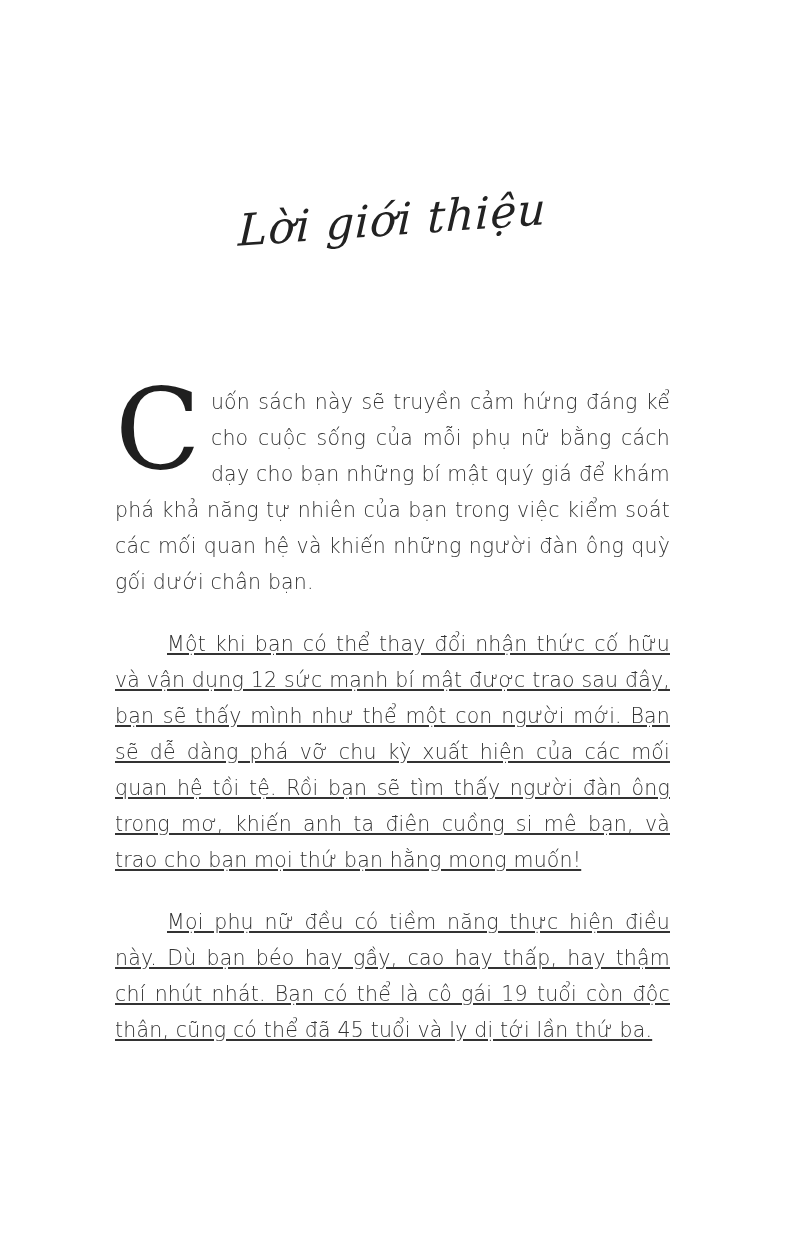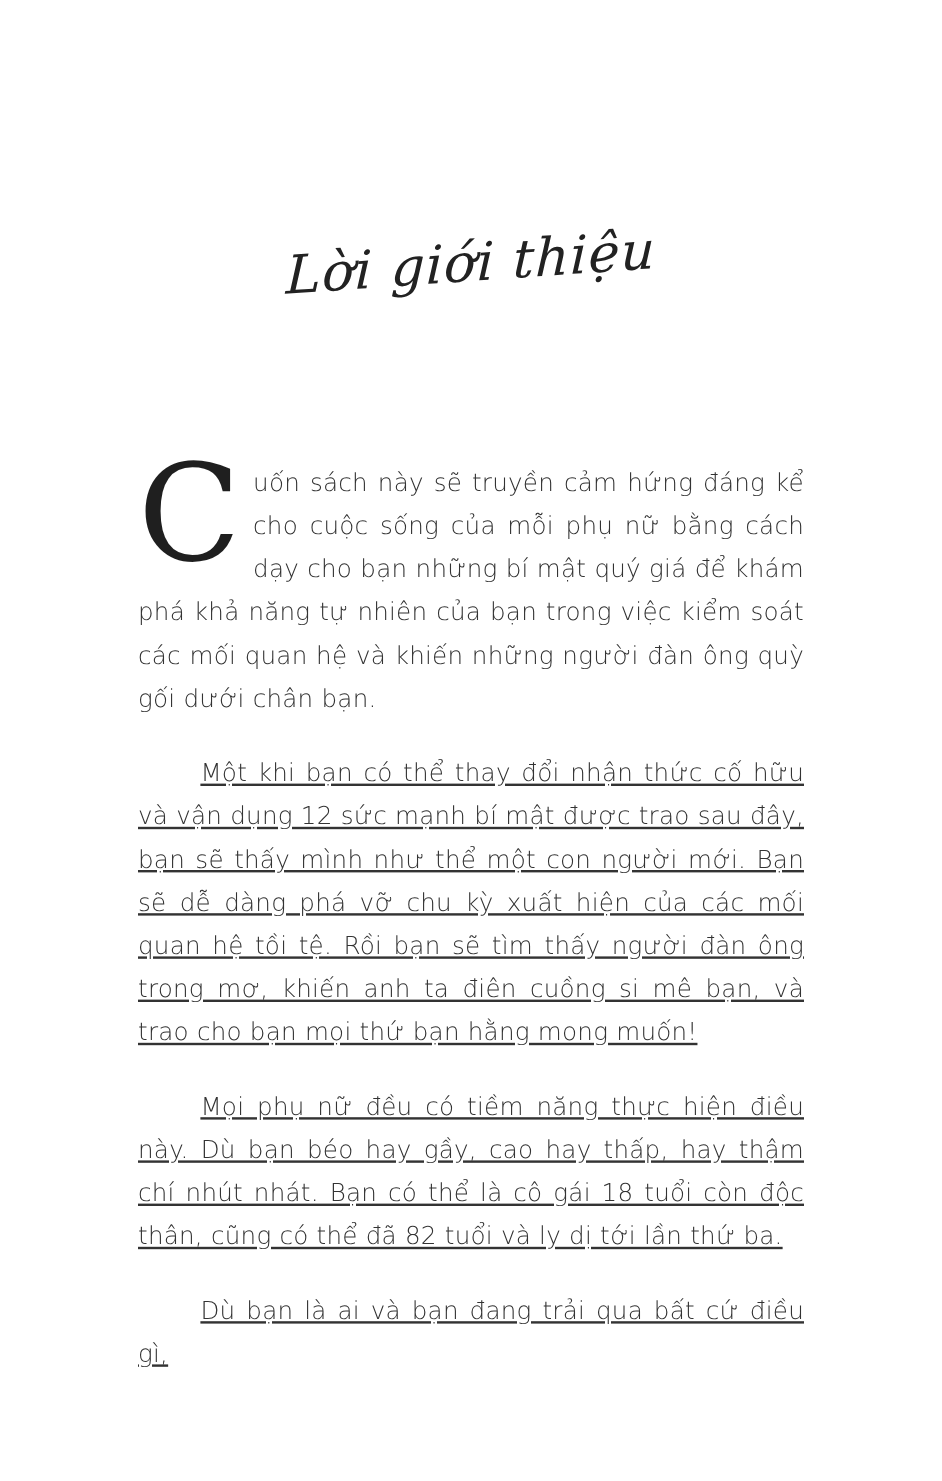--- a/index.html
+++ b/index.html
@@ -95,19 +95,18 @@
   </div>
 
   <div class="body-block">
 
     <p class="para dropcap-para">
       <span class="dropcap">C</span><span>uốn sách này sẽ truyền cảm hứng đáng kể cho cuộc sống của mỗi phụ nữ bằng cách dạy cho bạn những bí mật quý giá để khám phá khả năng tự nhiên của bạn trong việc kiểm soát các mối quan hệ và khiến những người đàn ông quỳ gối dưới chân bạn.</span>
     </p>
 
     <p class="para indent">Một khi bạn có thể thay đổi nhận thức cố hữu và vận dụng 12 sức mạnh bí mật được trao sau đây, bạn sẽ thấy mình như thể một con người mới. Bạn sẽ dễ dàng phá vỡ chu kỳ xuất hiện của các mối quan hệ tồi tệ. Rồi bạn sẽ tìm thấy người đàn ông trong mơ, khiến anh ta điên cuồng si mê bạn, và trao cho bạn mọi thứ bạn hằng mong muốn!</p>
 
-    <p class="para indent">Mọi phụ nữ đều có tiềm năng thực hiện điều này. Dù bạn béo hay gầy, cao hay thấp, hay thậm chí nhút nhát. Bạn có thể là cô gái 18 tuổi còn độc thân, cũng có thể đã 82 tuổi và ly dị tới lần thứ ba.</p>
+    <p class="para indent">Mọi phụ nữ đều có tiềm năng thực hiện điều này. Dù bạn béo hay gầy, cao hay thấp, hay thậm chí nhút nhát. Bạn có thể là cô gái 19 tuổi còn độc thân, cũng có thể đã 45 tuổi và ly dị tới lần thứ ba.</p>
 
-    <p class="para indent last-para">Dù bạn là ai và bạn đang trải qua bất cứ điều gì,</p>
 
   </div>
 
 </div>
 
 </body></html>

